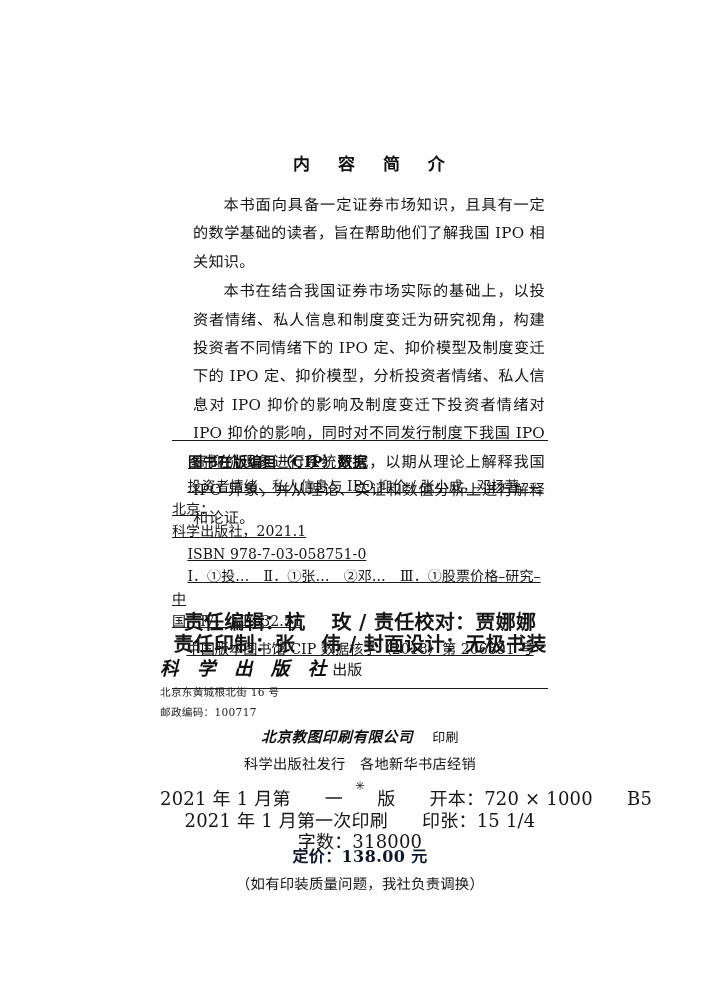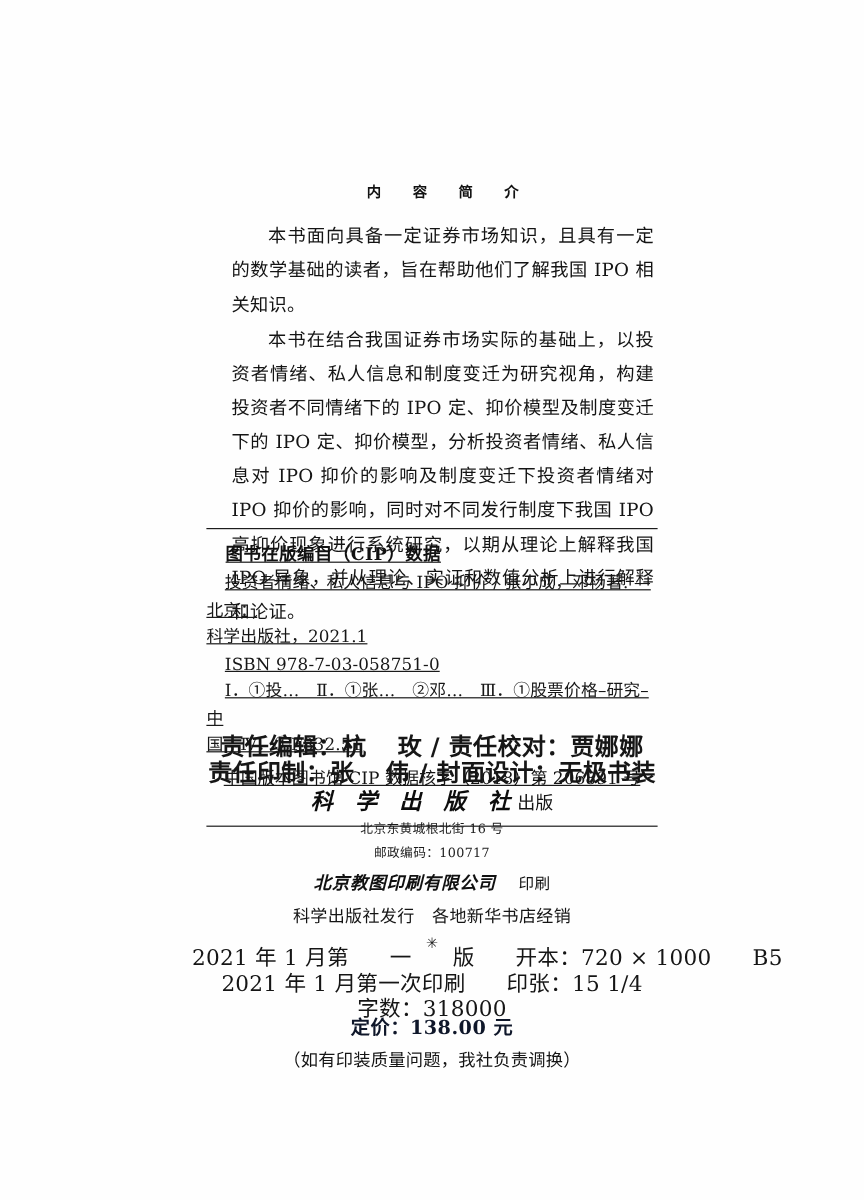--- a/index.html
+++ b/index.html
@@ -29,21 +29,21 @@
 
   
   .summary-block {
     position: absolute;
     left: 193px;
     top: 150px;
     width: 352px;
   }
   .summary-title {
     text-align: center;
-    font-size: 12px;
+    font-size: 17px;
     font-weight: bold;
     letter-spacing: 11px;
     text-indent: 11px;
     margin: 0 0 16px 0;
     font-family: "DejaVu Serif", "Liberation Serif", serif;
     color: #111;
   }
   .summary-para {
     margin: 0;
     font-size: 15.2px;
@@ -123,21 +123,21 @@
     letter-spacing: 0.3px;
   }
   .gap-wide { display: inline-block; width: 1.3em; }
 
   
   .publisher-block {
     position: absolute;
     left: 160px;
     top: 658px;
     width: 400px;
-    text-align: center;
+    text-align: left;
   }
   .pub-logo-line {
     margin: 0;
     line-height: 22px;
     white-space: nowrap;
   }
   .pub-logo-cal {
     font-size: 18.5px;
     font-weight: bold;
     font-style: italic;

